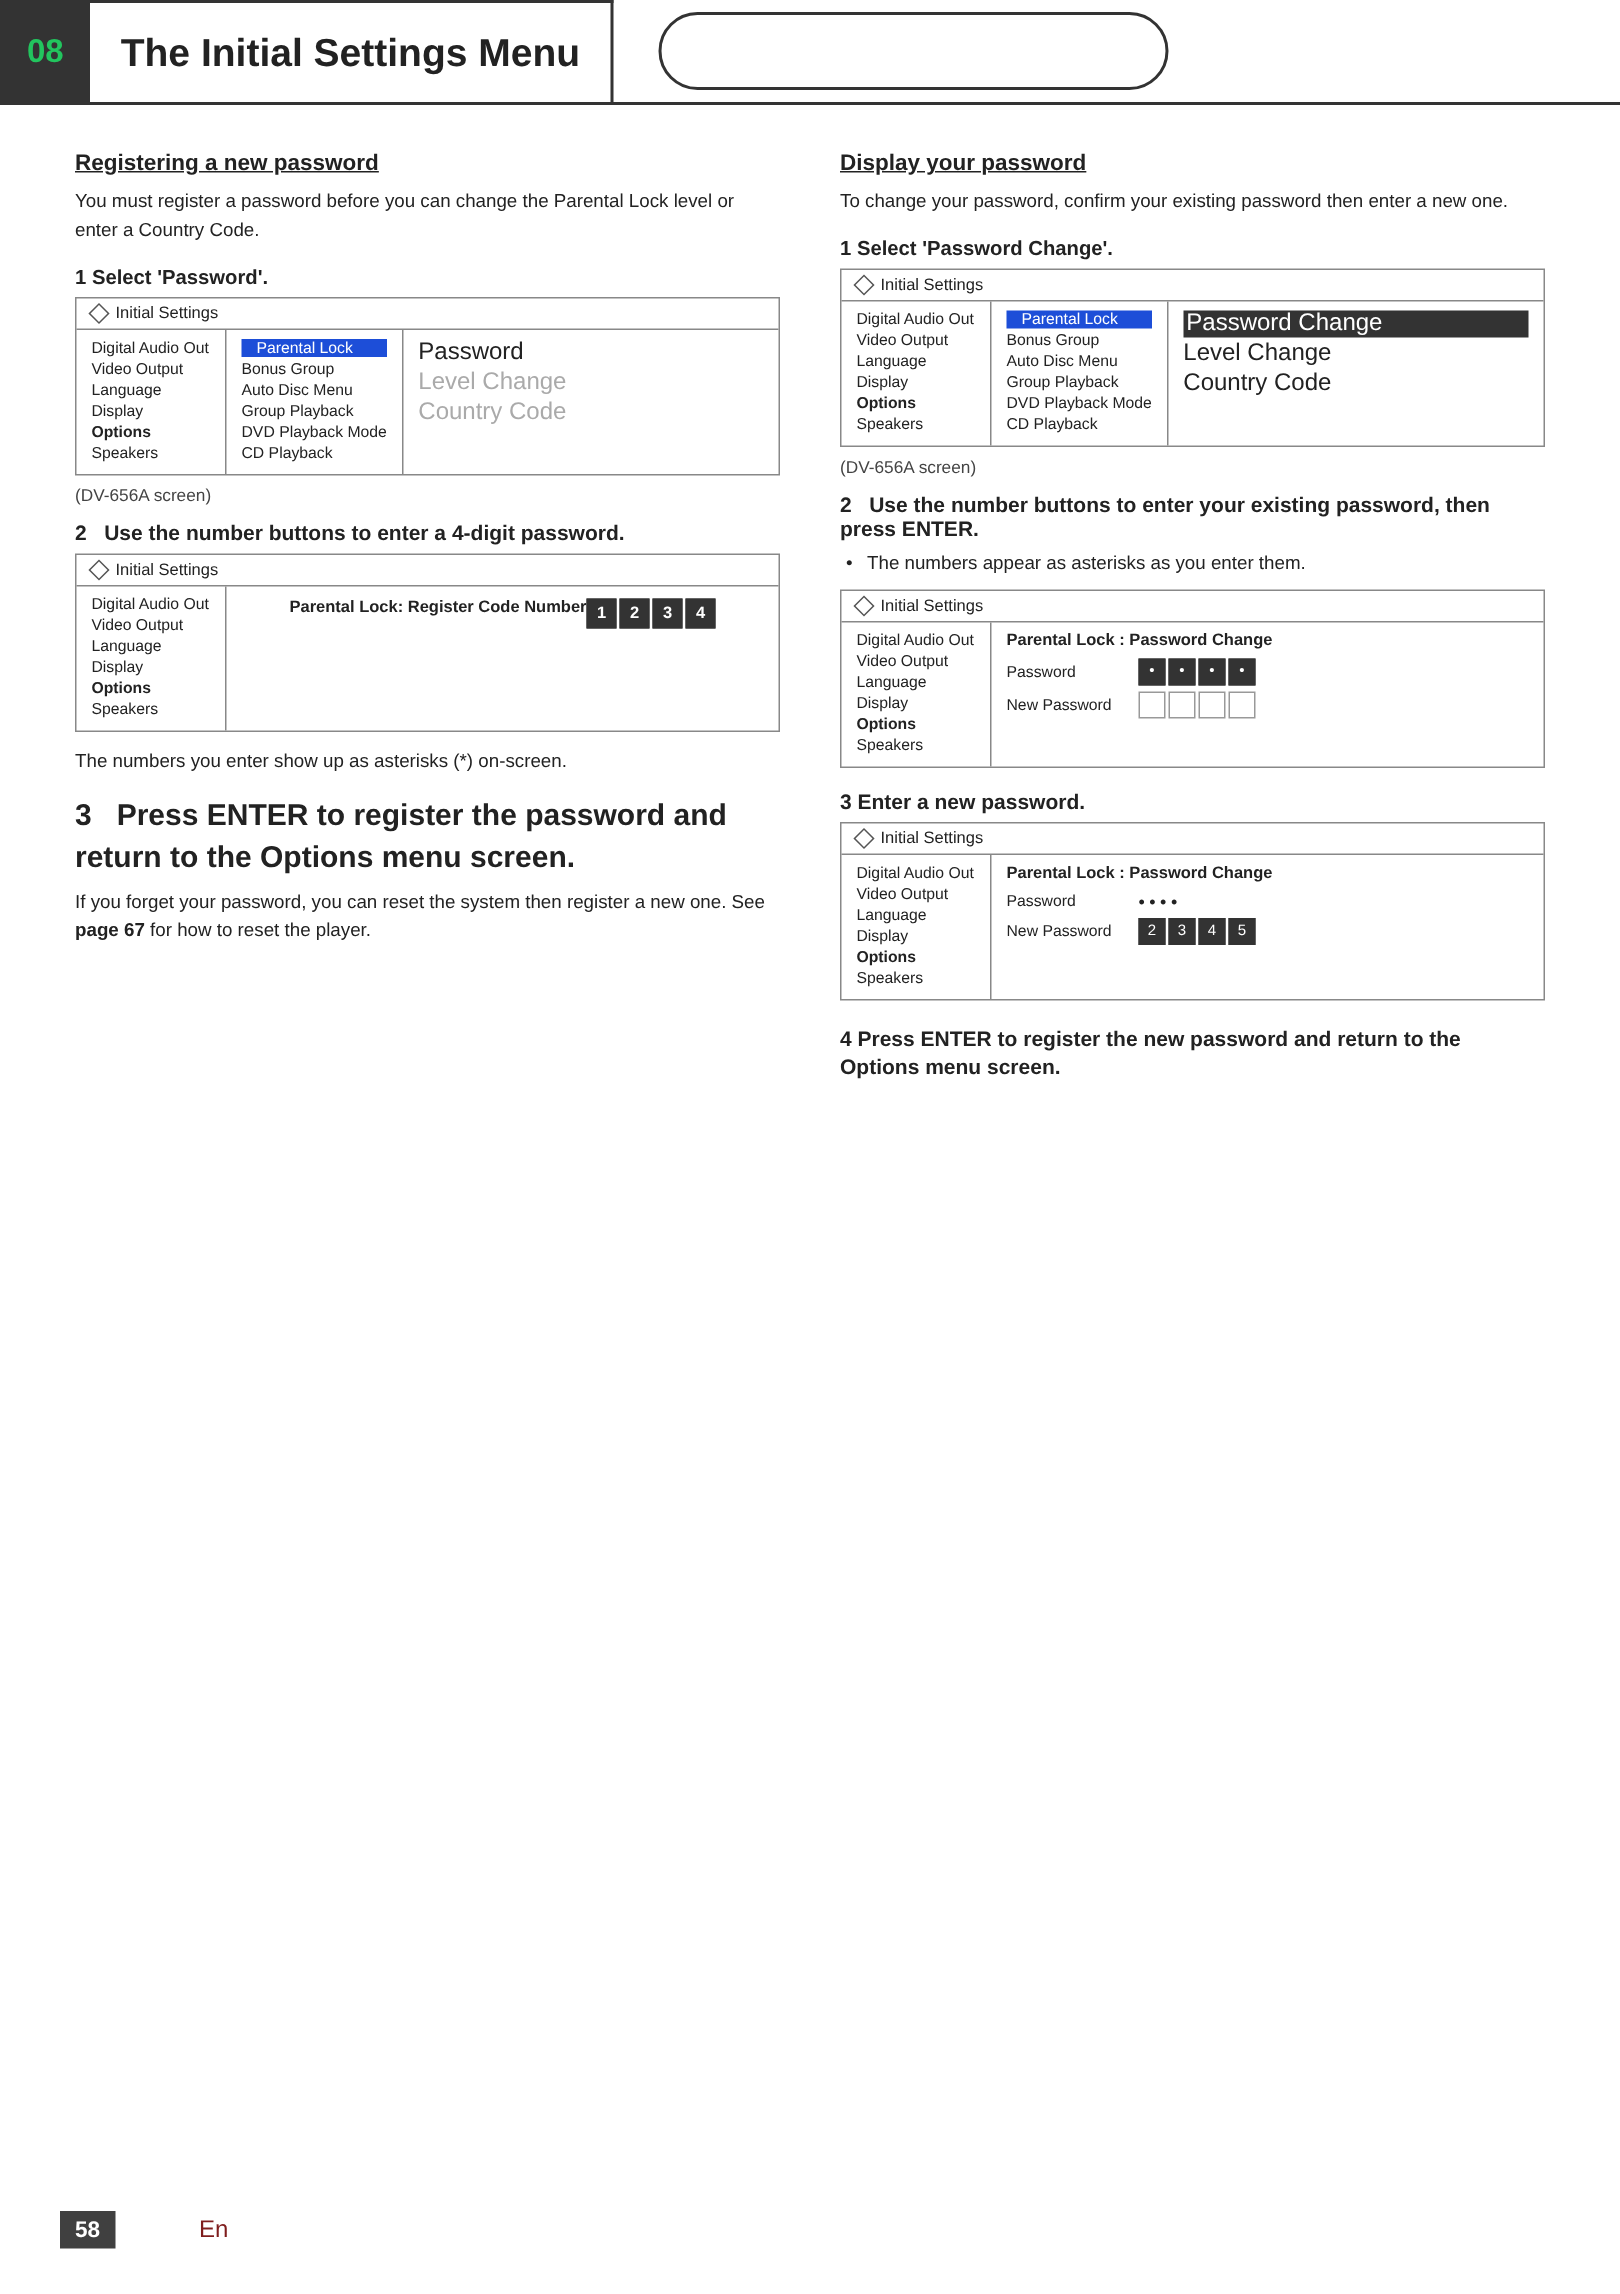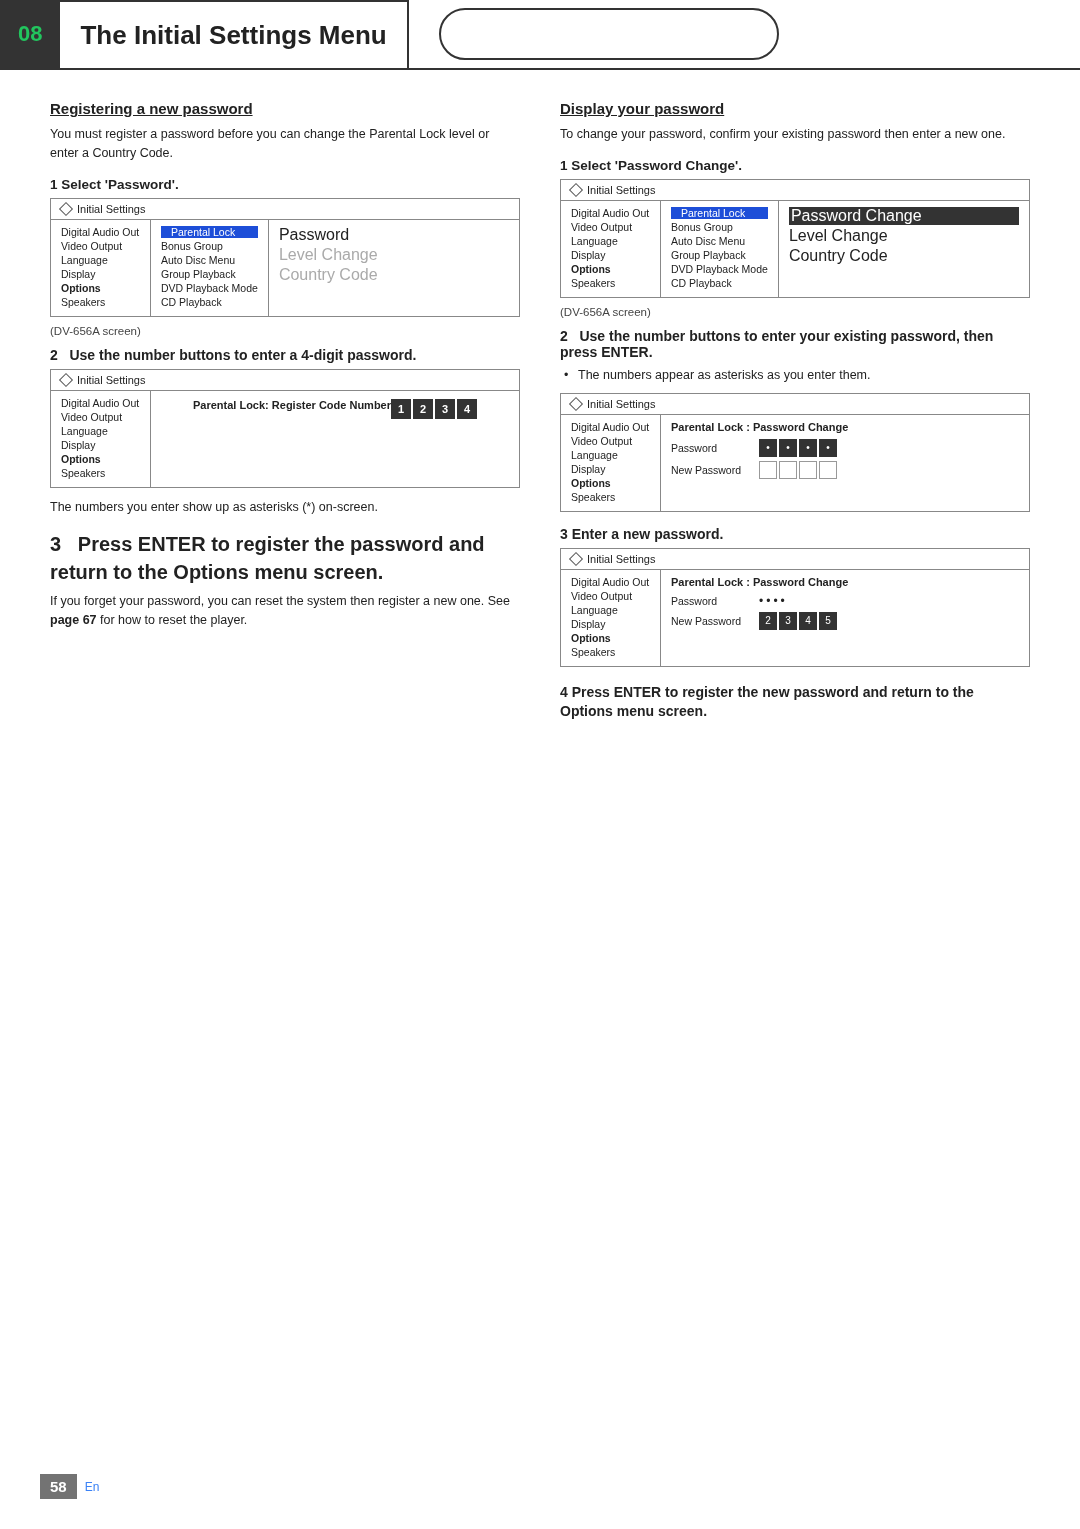--- a/index.html
+++ b/index.html
@@ -228,29 +228,30 @@
     
     .page-footer {
       position: absolute;
       bottom: 30px;
       left: 40px;
       display: flex;
       align-items: center;
       gap: 8px;
     }
     .footer-num-box {
-      background: #737373;
+      background: #404040;
       color: #fff;
       font-weight: bold;
       font-size: 15px;
       padding: 4px 10px;
     }
     .footer-lang {
-      font-size: 12px;
-      color: #3b82f6;
+      font-size: 16px;
+      color: #7f1d1d;
+      margin-left: 48px;
     }
     .pw-inner {
       display: flex;
     }
     .pw-menu-col {
       padding: 6px 10px;
       border-right: 1.5px solid #888;
       min-width: 100px;
       font-size: 10.5px;
     }

